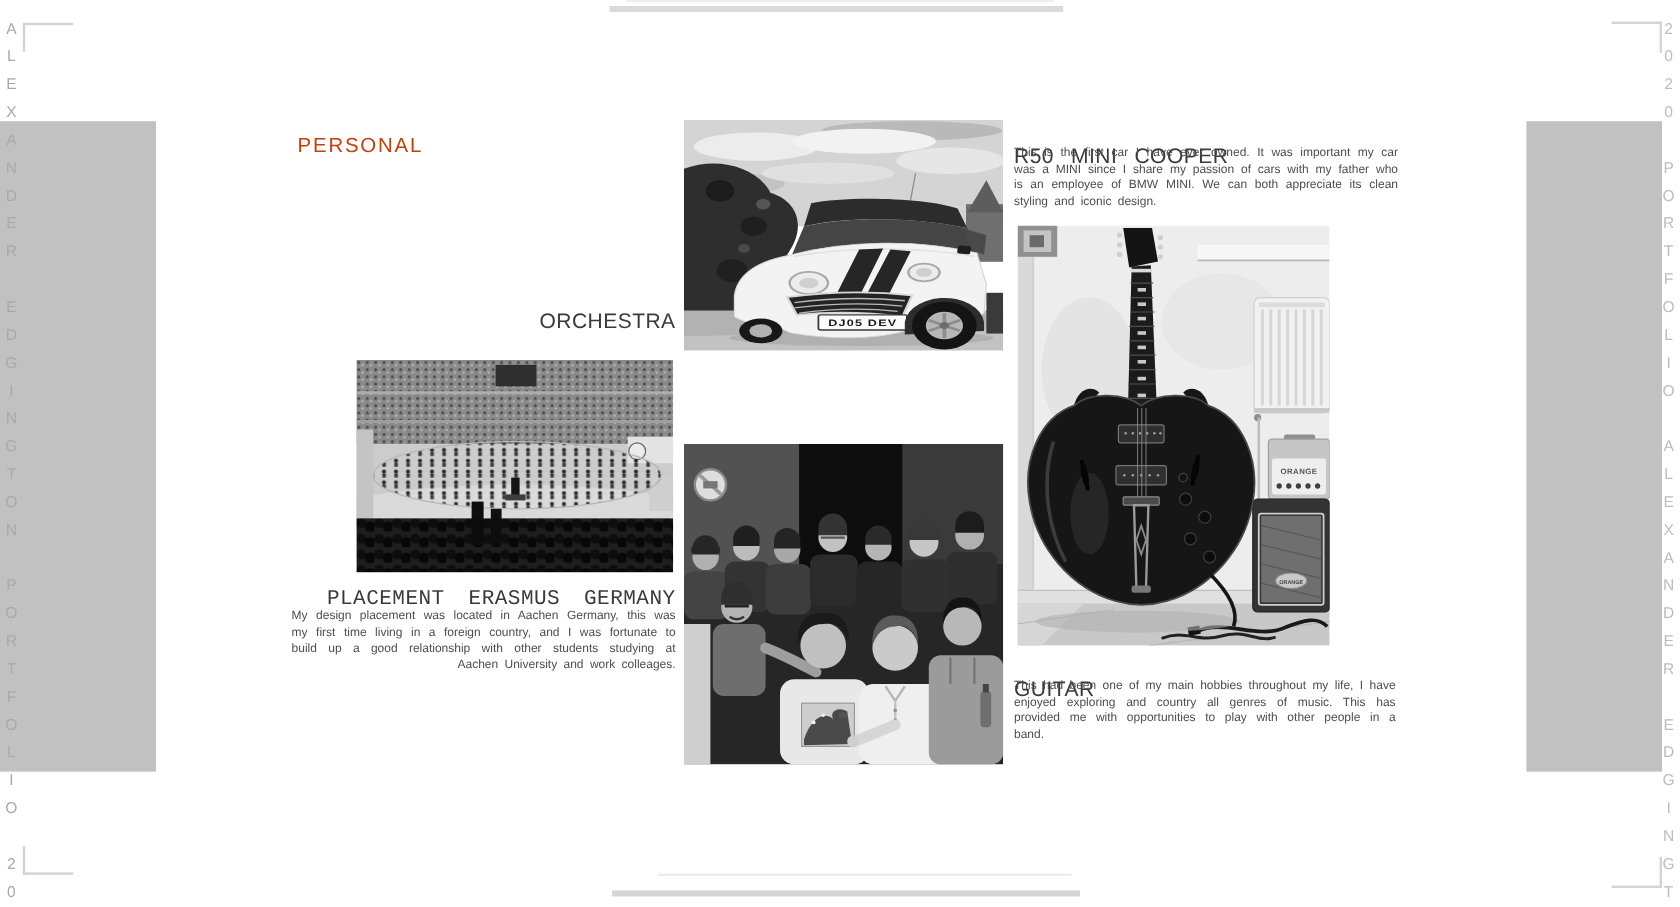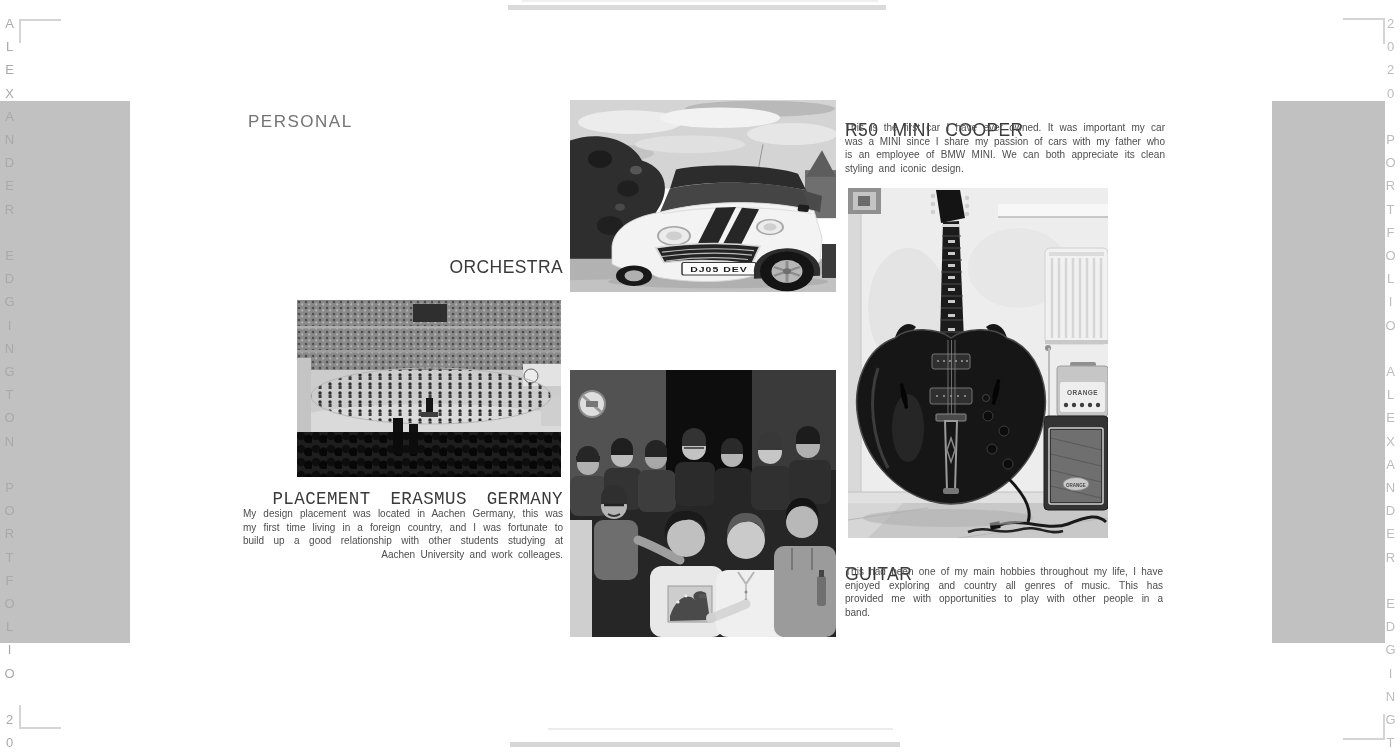--- a/index.html
+++ b/index.html
@@ -25,21 +25,21 @@
   #br-bl{left:19px;top:705px;width:40px;height:22px;border-left:2px solid #d4d4d4;border-bottom:2px solid #d4d4d4;}
   #br-tr{left:1343px;top:18px;width:40px;height:24px;border-right:2px solid #d4d4d4;border-top:2px solid #d4d4d4;}
   #br-br{left:1343px;top:714px;width:40px;height:24px;border-right:2px solid #d4d4d4;border-bottom:2px solid #d4d4d4;}
   
   .strip{position:absolute;background:#dadada;}
   #strip-top{left:508px;top:5px;width:378px;height:5px;}
   #strip-top-faint{left:522px;top:0px;width:356px;height:2px;background:#efefef;}
   #strip-bottom{left:510px;top:742px;width:390px;height:5px;background:#d6d6d6;}
   #strip-bottom-faint{left:548px;top:728px;width:345px;height:2px;background:#ececec;}
   
-  .h-title{font-size:17px;letter-spacing:1.5px;color:#737373;}
+  .h-title{font-size:17px;letter-spacing:1.5px;color:#c2410c;}
   .h-sec{font-size:17.5px;color:#3a3a3a;word-spacing:9px;letter-spacing:.4px;white-space:nowrap;margin-top:20px;}
   .body-txt{
     font-size:10px;line-height:13.6px;color:#4d4d4d;text-align:justify;word-spacing:2.5px;
   }
   .last-right{text-align-last:right;}
   .last-left{text-align-last:left;}
   .ta-right{text-align:right;}
   .photo{position:absolute;display:block;}
   .photo svg{display:block;width:100%;height:100%;}
 </style>

